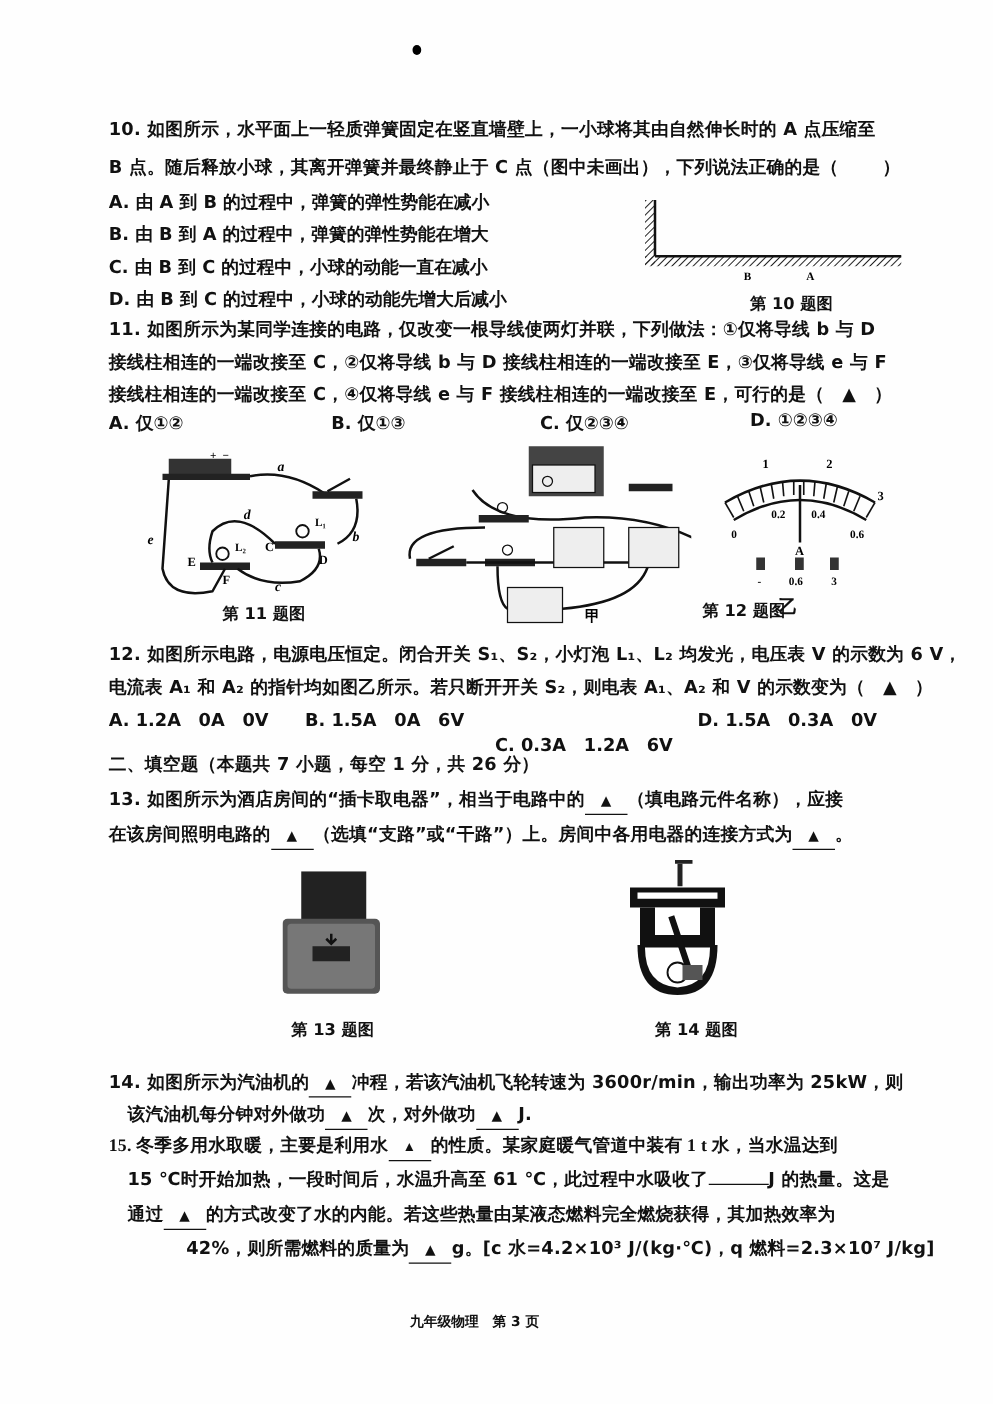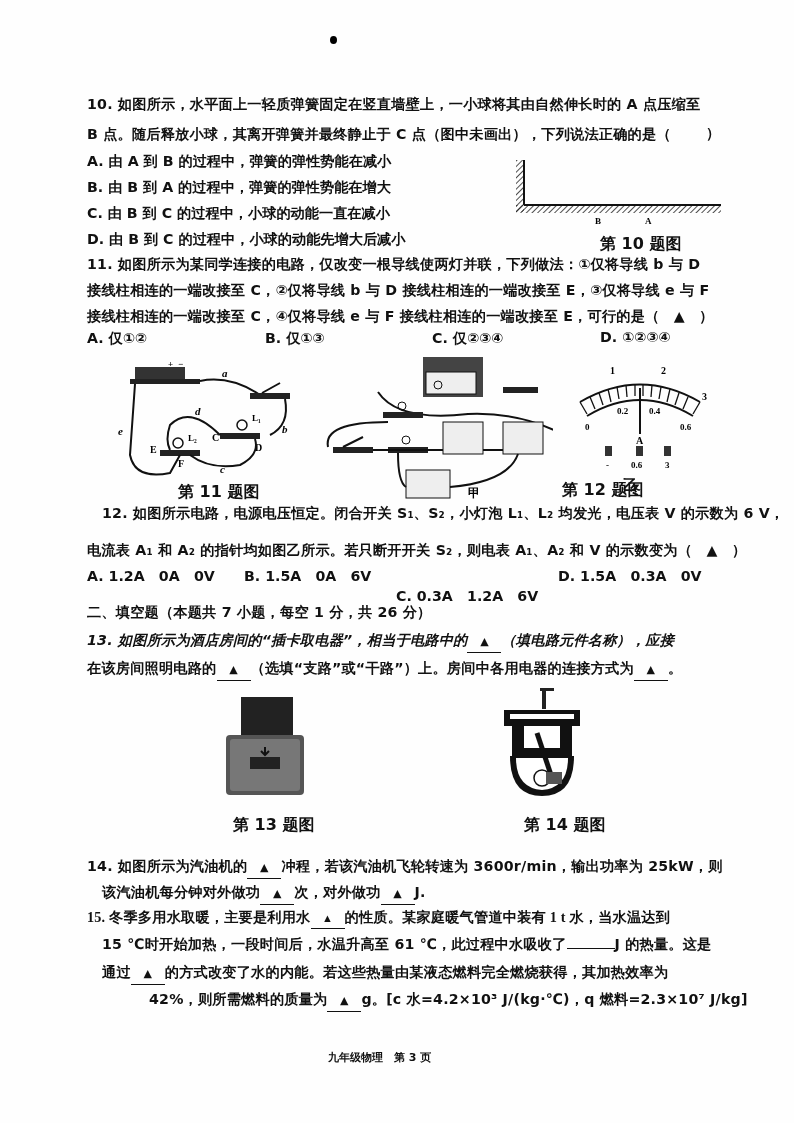--- a/index.html
+++ b/index.html
@@ -4,21 +4,21 @@
 <style>
   html, body { margin: 0; padding: 0; }
   body {
     width: 794px; height: 1123px; background: #fefefe; position: relative; overflow: hidden;
     font-family: "DejaVu Sans", sans-serif; color: #111;
   }
   .abs { position: absolute; }
   .line { position: absolute; left: 87px; font-size: 14.2px; font-weight: bold; white-space: nowrap; letter-spacing: 0.2px; line-height: 20px; }
   .blank { display: inline-block; border-bottom: 1.5px solid #111; min-width: 34px; text-align: center; font-size: 11px; }
   .opt { position: absolute; font-size: 14.2px; font-weight: bold; white-space: nowrap; }
-  .cap { position: absolute; font-size: 16px; font-weight: bold; white-space: nowrap; }
+  .cap { position: absolute; font-size: 13px; font-weight: bold; white-space: nowrap; }
   .dot { position: absolute; left: 330px; top: 36px; width: 7px; height: 8px; border-radius: 50%; background: #000; }
   svg text { font-family: "Liberation Serif", serif; font-weight: bold; }
 </style>
 </head>
 <body>
 
 <div class="dot"></div>
 
 <div class="line" style="top:94px;">10. 如图所示，水平面上一轻质弹簧固定在竖直墙壁上，一小球将其由自然伸长时的 A 点压缩至</div>
 <div class="line" style="top:124px;"><span>B 点。随后释放小球，其离开弹簧并最终静止于 C 点（图中未画出），下列说法正确的是（</span></div>
@@ -143,30 +143,30 @@
     <rect x="40" y="84" width="7" height="10" fill="#333"></rect>
     <rect x="71" y="84" width="7" height="10" fill="#333"></rect>
     <rect x="99" y="84" width="7" height="10" fill="#333"></rect>
     <text x="41" y="106" font-size="9">-</text>
     <text x="66" y="106" font-size="9">0.6</text>
     <text x="100" y="106" font-size="9">3</text>
   </svg>
 </div>
 <div class="abs" style="left:623px;top:476px;font-size:15px;font-weight:bold;">乙</div>
 
-<div class="line" style="top:503px;margin-left:15px;">12. 如图所示电路，电源电压恒定。闭合开关 S₁、S₂，小灯泡 L₁、L₂ 均发光，电压表 V 的示数为 6 V，</div>
+<div class="line" style="top:514px;">12. 如图所示电路，电源电压恒定。闭合开关 S₁、S₂，小灯泡 L₁、L₂ 均发光，电压表 V 的示数为 6 V，</div>
 <div class="line" style="top:540px;">电流表 A₁ 和 A₂ 的指针均如图乙所示。若只断开开关 S₂，则电表 A₁、A₂ 和 V 的示数变为（　▲　）</div>
 <div class="opt" style="left:87px;top:567px;">A. 1.2A　0A　0V</div>
 <div class="opt" style="left:244px;top:567px;">B. 1.5A　0A　6V</div>
 <div class="opt" style="left:396px;top:567px;margin-top:20px;">C. 0.3A　1.2A　6V</div>
 <div class="opt" style="left:558px;top:567px;">D. 1.5A　0.3A　0V</div>
 
 <div class="line" style="top:602px;">二、填空题（本题共 7 小题，每空 1 分，共 26 分）</div>
 
-<div class="line" style="top:630px;font-style:italic;">
+<div class="line" style="top:630px;">
   <span>13. 如图所示为酒店房间的“插卡取电器”，相当于电路中的</span><span class="blank">▲</span><span>（填电路元件名称），应接</span>
 </div>
 <div class="line" style="top:658px;">
   <span>在该房间照明电路的</span><span class="blank">▲</span><span>（选填“支路”或“干路”）上。房间中各用电器的连接方式为</span><span class="blank">▲</span><span>。</span>
 </div>
 
 <div class="abs" style="left:226px;top:697px;width:80px;height:100px;">
   <svg width="80" height="100">
     <rect x="15" y="0" width="52" height="42" fill="#222"></rect>
     <rect x="0" y="38" width="78" height="60" fill="#555" rx="4"></rect>

